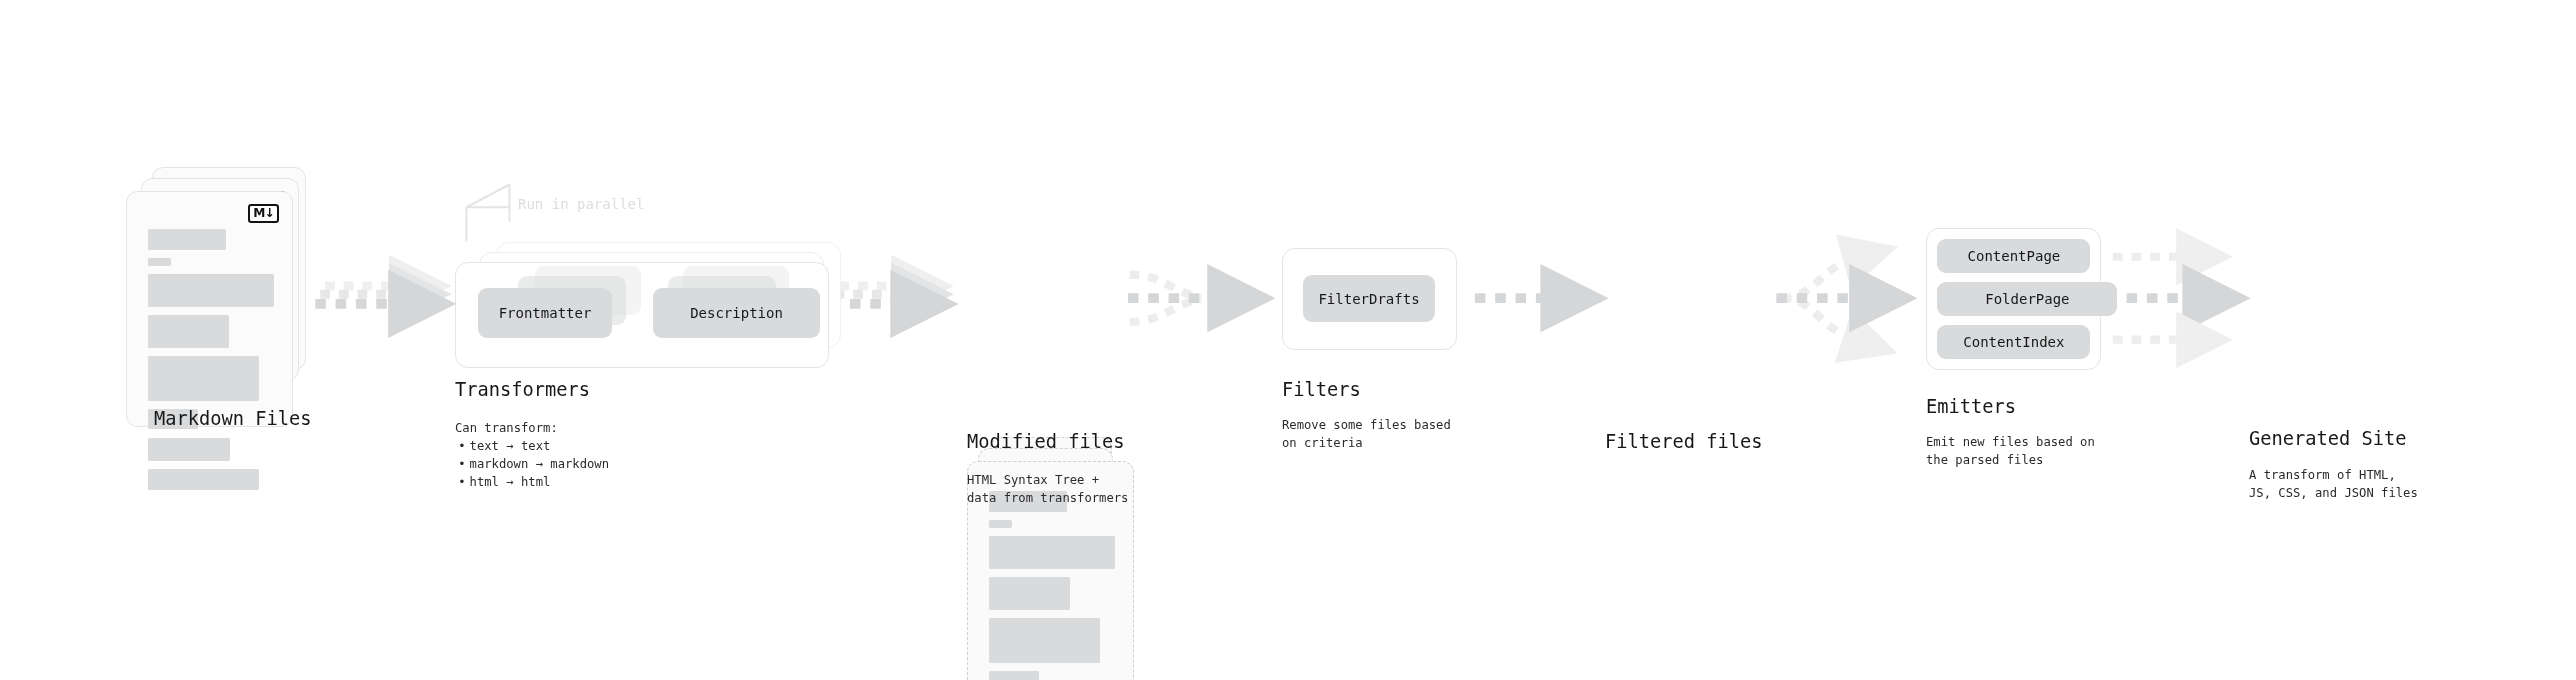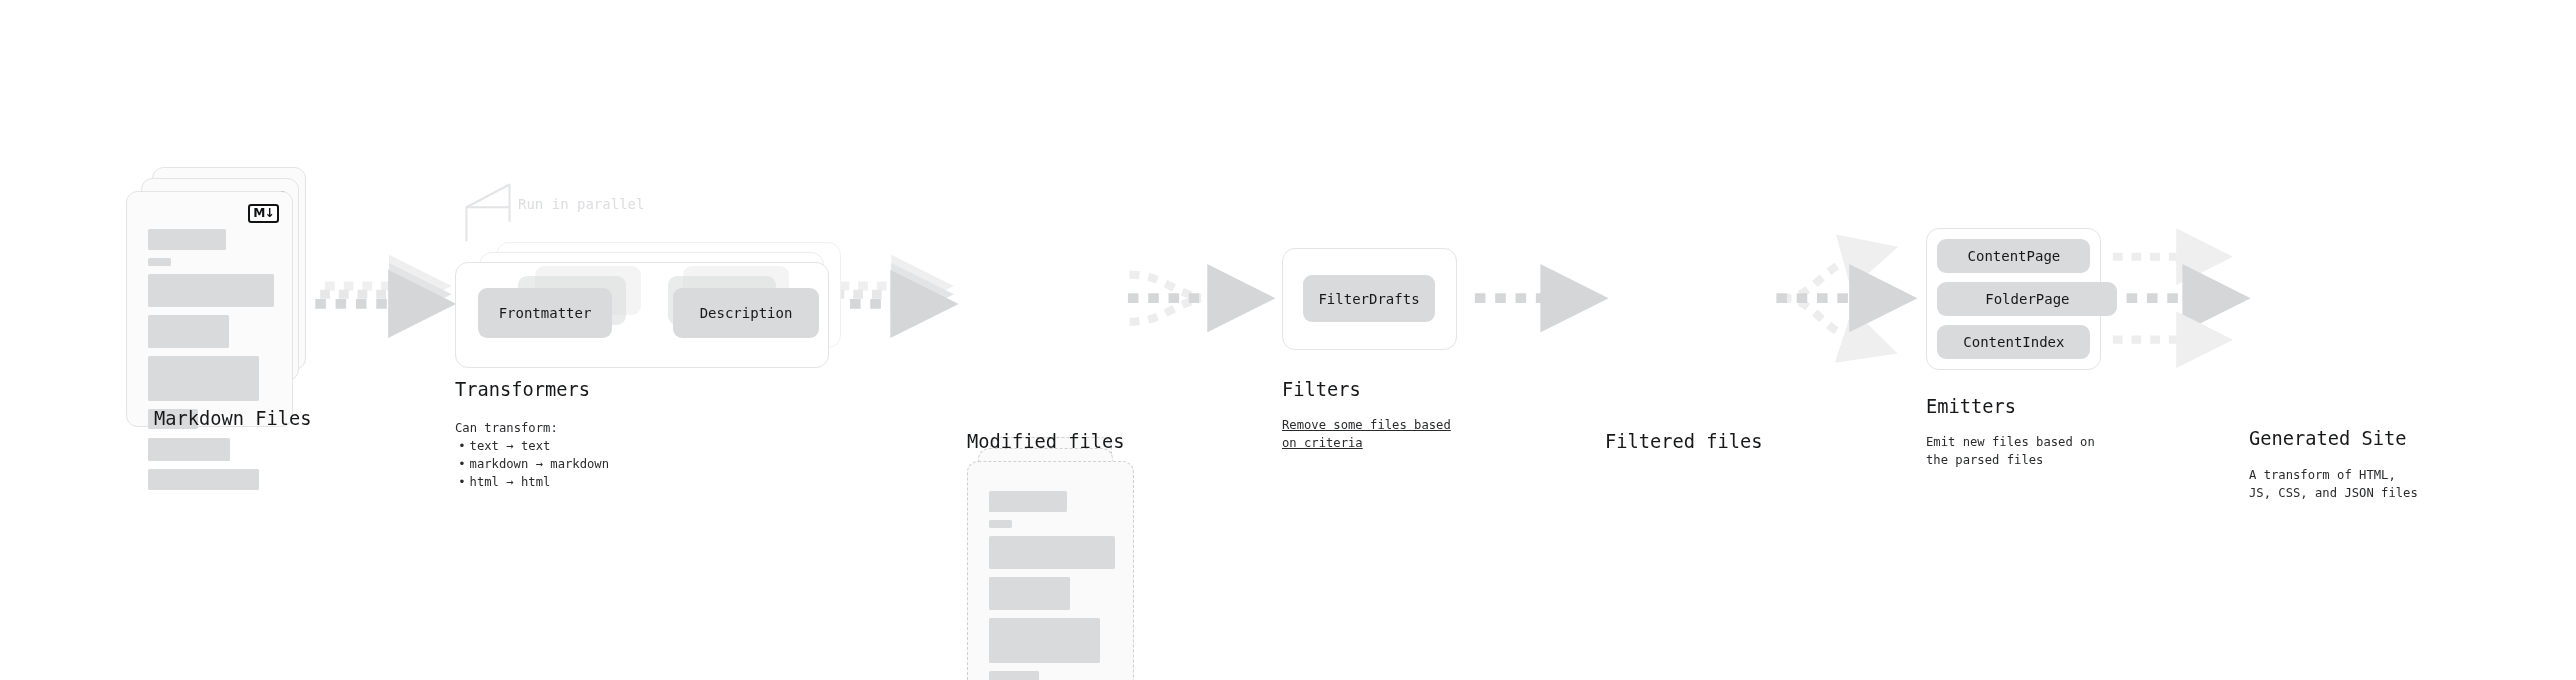--- a/index.html
+++ b/index.html
@@ -237,21 +237,21 @@
     <div class="group-box" style="left:41px; top:35px; width:345px; height:106px; border-color:#f1f1f2;"></div>
     <div class="group-box" style="left:24.4px; top:45px; width:345px; height:106px; border-color:#ededee;"></div>
     <div class="group-box" style="left:0px; top:55px; width:374px; height:106px; border-color:#e3e4e6;"></div>
 
     <div class="pill ghost2" style="left:80px; top:59px; width:106px; height:49px;"></div>
     <div class="pill ghost2" style="left:228px; top:59px; width:106px; height:49px;"></div>
     <div class="pill ghost1" style="left:63px; top:69px; width:108px; height:49px;"></div>
     <div class="pill ghost1" style="left:213px; top:69px; width:108px; height:49px;"></div>
 
     <div class="pill" style="left:23px; top:81px; width:134px; height:50px;">Frontmatter</div>
-    <div class="pill" style="left:198px; top:81px; width:146px; height:50px;margin-left:20px;">Description</div>
+    <div class="pill" style="left:198px; top:81px; width:167px; height:50px;">Description</div>
   </div>
 
   <div class="parallel-label" style="left:518px; top:196px;">Run in parallel</div>
 
   <div class="caption-title" style="left:455px; top:379px;">Transformers</div>
 
   <div class="caption-sub list" style="left:455px; top:419px; width:268px;">
     <div>Can transform:</div>
     <ul>
       <li>text → text</li>
@@ -273,29 +273,31 @@
         <div class="bar" style="width:64%; height:33px;"></div>
         <div class="bar" style="width:88%; height:45px;"></div>
         <div class="bar" style="width:40%; height:20.3px;"></div>
 
       </div>
     </div>
   </div>
 
   <div class="caption-title" style="left:967px; top:431px;">Modified files</div>
 
+  <div class="caption-sub" style="left:967px; top:471px; width:244px;">HTML Syntax Tree +
+data from transformers</div>
 
   <div class="caption-title" style="left:1282px; top:379px;">Filters</div>
 
   <div class="node" style="left:1282px; top:248px; width:175px; height:102px;">
     <div class="group-box" style="left:0; top:0; width:175px; height:102px;"></div>
     <div class="pill" style="left:21px; top:27px; width:132px; height:47px;">FilterDrafts</div>
   </div>
 
-  <div class="caption-sub" style="left:1282px; top:416px; width:244px;text-decoration:underline;">Remove some files based
+  <div class="caption-sub" style="left:1282px; top:416px; width:244px;">Remove some files based
 on criteria</div>
 
   <div class="caption-title" style="left:1605px; top:431px;">Filtered files</div>
 
   <div class="node" style="left:1926px; top:228px; width:175px; height:142px;">
     <div class="group-box" style="left:0; top:0; width:175px; height:142px;"></div>
     <div class="pill" style="left:11.4px; top:10.6px; width:153px; height:34px;">ContentPage</div>
     <div class="pill" style="left:11.4px; top:54px; width:180px; height:34px;">FolderPage</div>
     <div class="pill" style="left:11.4px; top:97px; width:153px; height:34px;">ContentIndex</div>
   </div>

